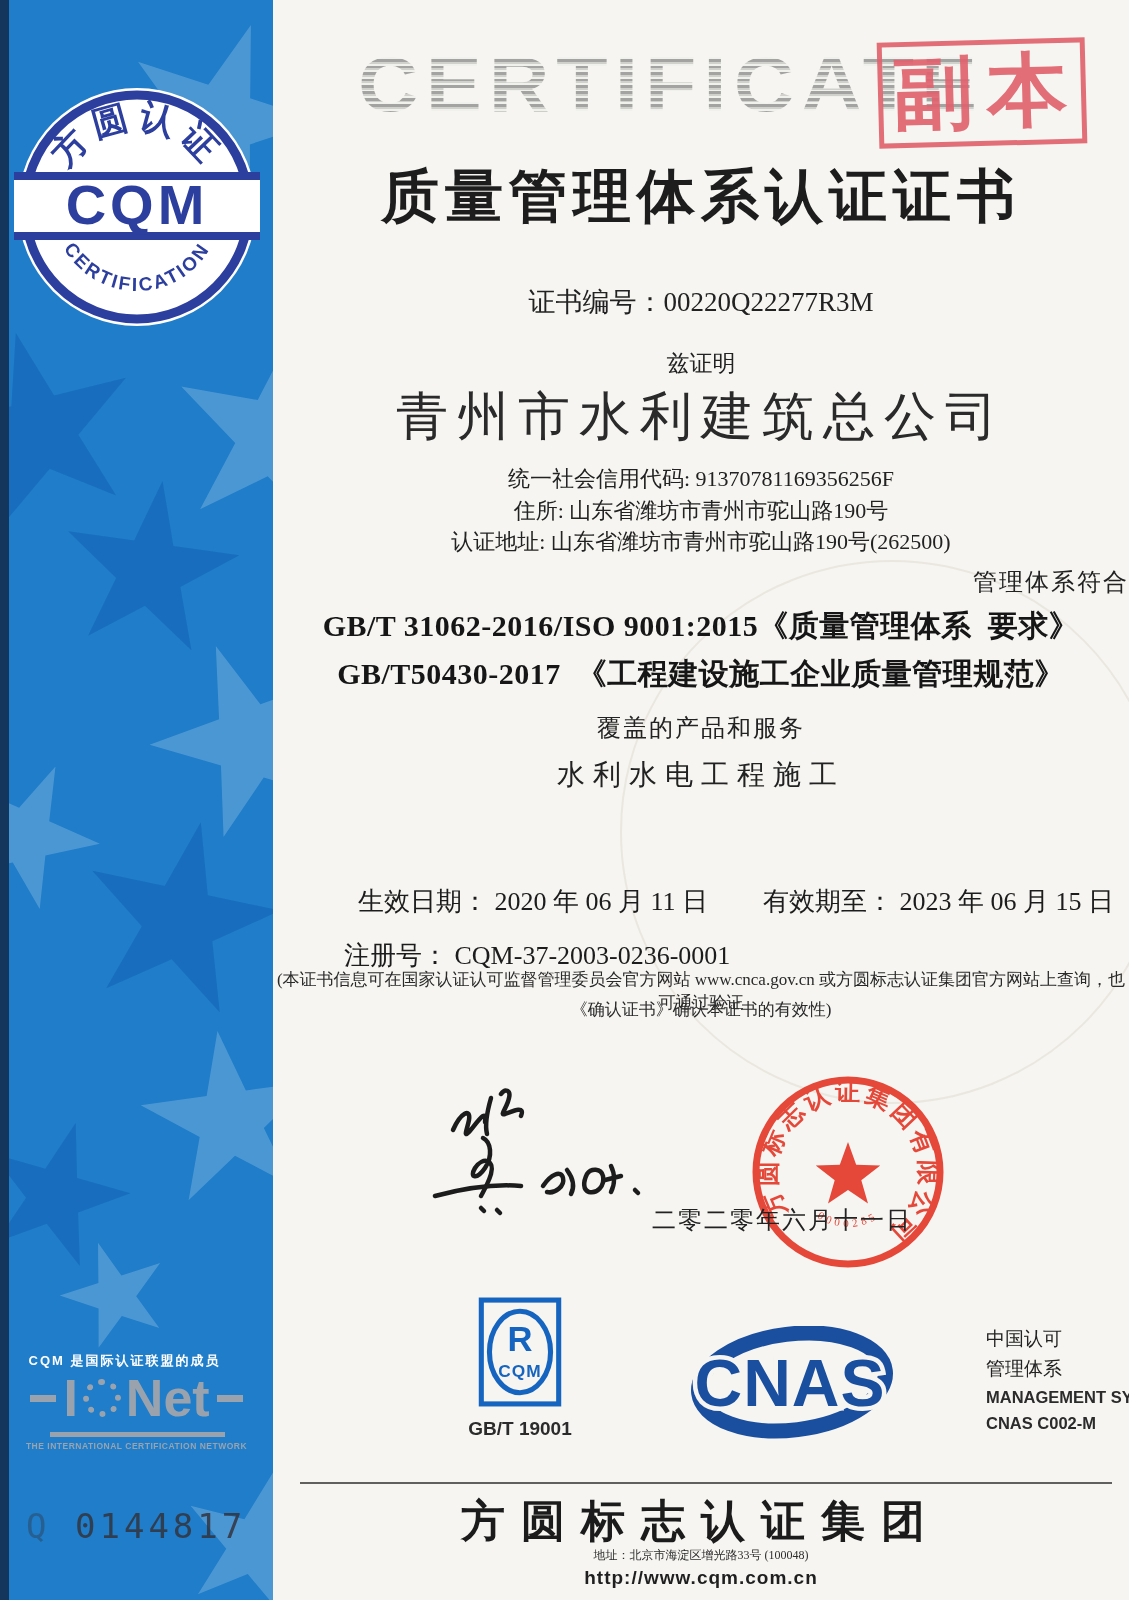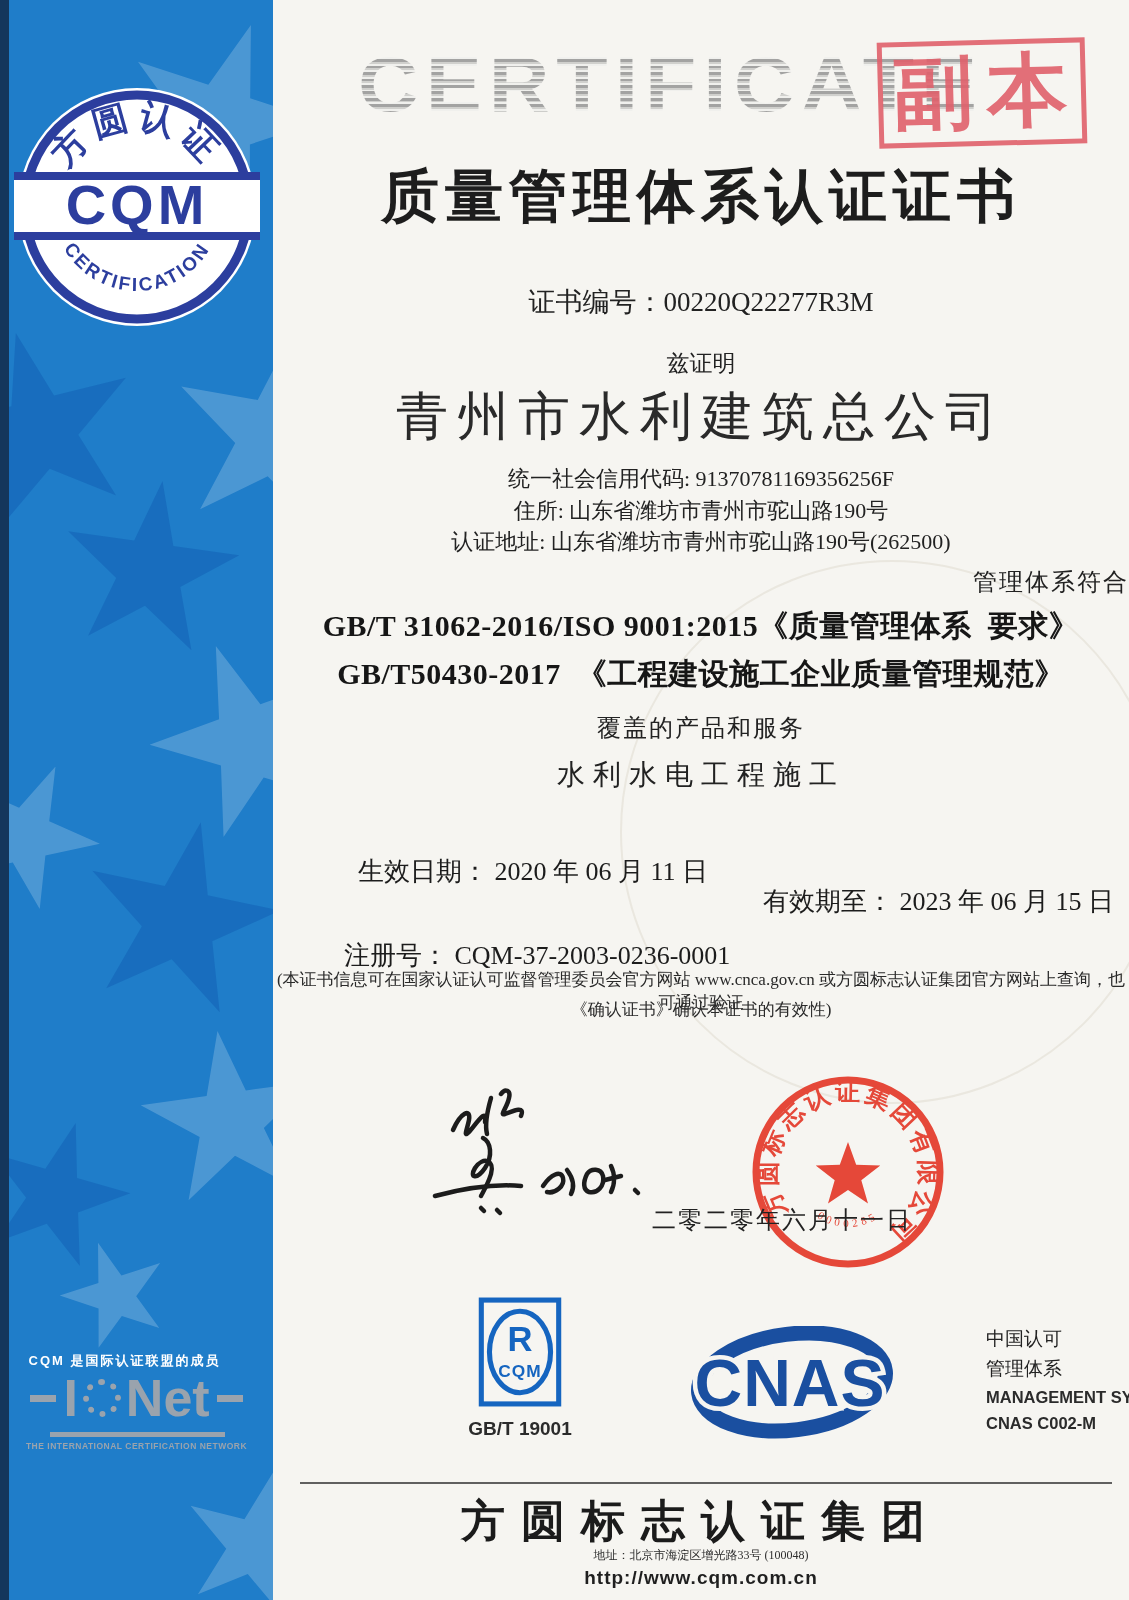--- a/index.html
+++ b/index.html
@@ -49,21 +49,21 @@
   .credit{top:464px;font-size:22px;}
   .addr1{top:496px;font-size:22px;}
   .addr2{top:527px;font-size:22px;}
   .complies{top:566px;font-size:24px;letter-spacing:2px;text-align:right;}
   .std{font-weight:bold;font-size:30px;letter-spacing:.5px;white-space:pre;color:#161616;}
   .std1{top:606px;}
   .std2{top:654px;}
   .scope-head{top:712px;font-size:24px;letter-spacing:2px;}
   .scope{top:756px;font-size:28px;letter-spacing:8px;}
   .dateline{font-size:26px;color:#1c1c1c;white-space:pre;}
-  .eff{left:358px;top:854px;}
+  .eff{left:358px;top:884px;}
   .valid{left:763px;top:884px;}
   .reg{left:344px;top:926px;margin-top:12px;}
   .footnote{font-size:17px;color:#2a2a2a;}
   .fn1{top:968px;}
   .fn2{top:998px;}
 
   .watermark{left:620px;top:560px;width:540px;height:540px;border:2px solid rgba(190,180,158,.22);border-radius:50%;}
 
   
   .signature{left:425px;top:1068px;width:240px;height:150px;}
@@ -122,20 +122,24 @@
   <div class="abs iqnet">
     <span class="bar"></span>
     <span class="big">I</span>
     <span class="ring"></span>
     <span class="big">Net</span>
     <span class="bar"></span>
   </div>
   <div class="abs iqnet-underbar"></div>
   <div class="abs iqnet-sub">THE INTERNATIONAL CERTIFICATION NETWORK</div>
 
+  <div class="abs serial">
+    <span class="q">Q</span>
+    <span>0144817</span>
+  </div>
 </div>
 
 <div class="abs watermark"></div>
 <div class="abs ghost">CERTIFICATE</div>
 <div class="abs dup-stamp">副本</div>
 
 <div class="abs main-center title">质量管理体系认证证书</div>
 <div class="abs main-center certno">证书编号：00220Q22277R3M</div>
 <div class="abs main-center certify">兹证明</div>
 <div class="abs main-center company">青州市水利建筑总公司</div>

